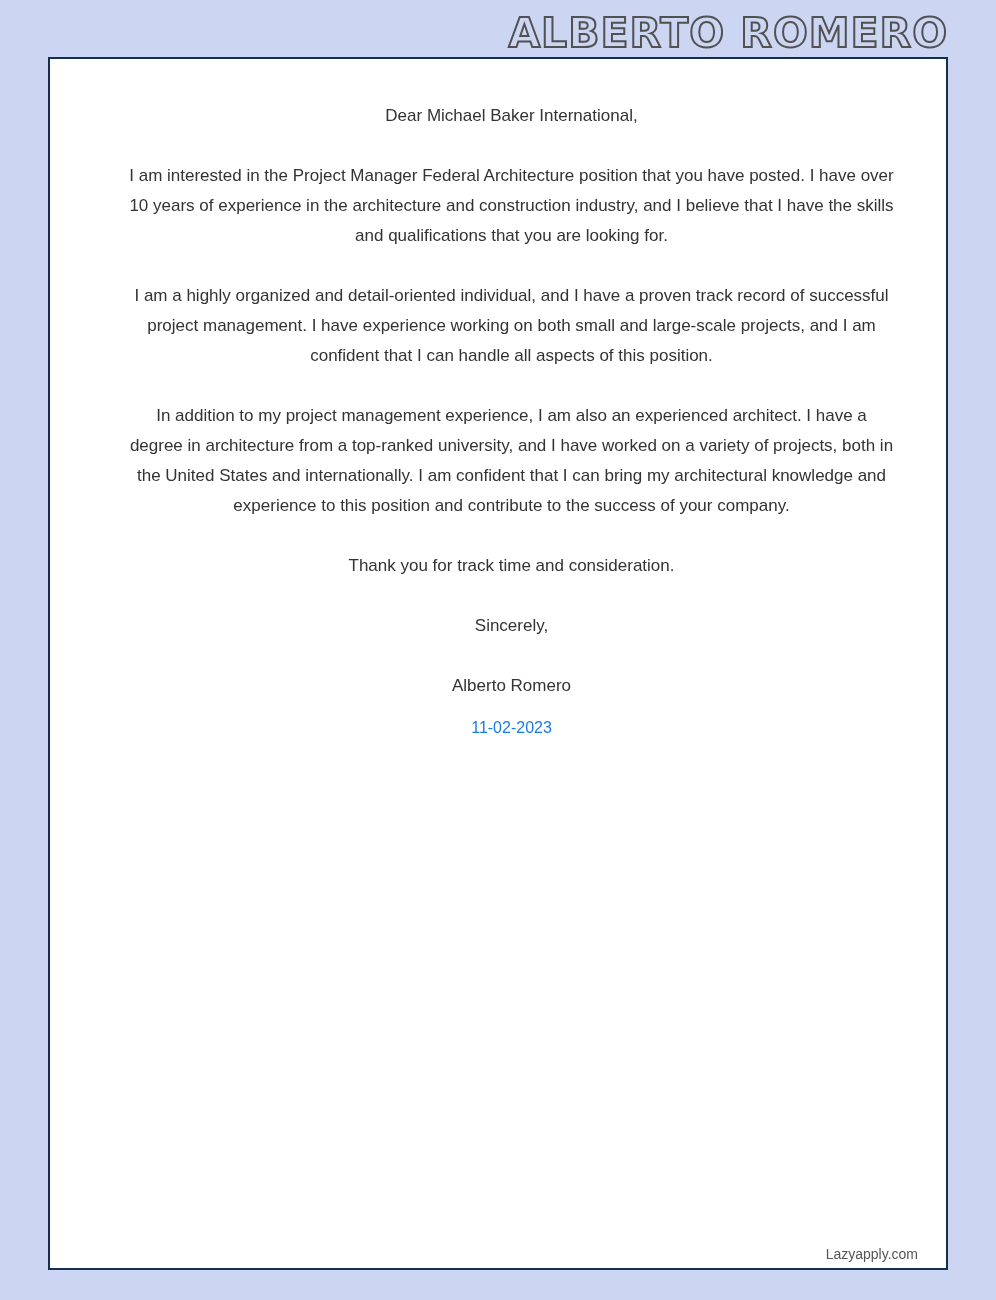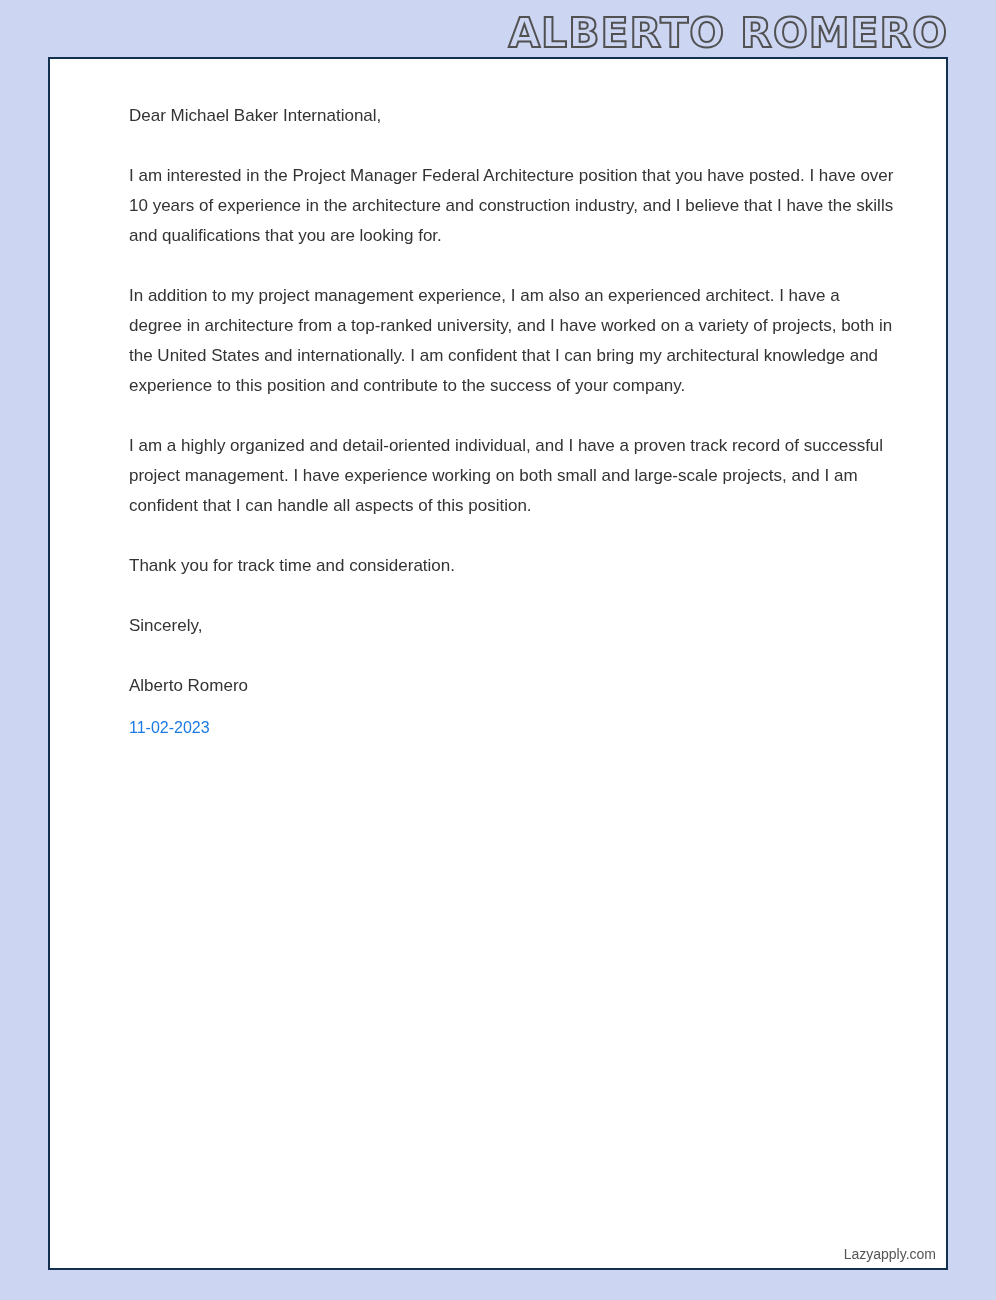--- a/index.html
+++ b/index.html
@@ -45,54 +45,55 @@
     width: 900px;
     height: 1213px;
     background: #ffffff;
     border: 2px solid #14304f;
   }
   .letter {
     padding: 42px 52px 0 79px;
     font-size: 17px;
     line-height: 30px;
     color: #333333;
+    text-align: center;
   }
   .letter p { margin: 0 0 30px 0; }
   .letter p.signature { margin-bottom: 12px; }
   .letter p.date {
     color: #1b7be5;
     font-size: 16px;
     margin-bottom: 4px;
   }
   .footer {
     position: absolute;
-    right: 10px;
+    right: 28px;
     bottom: 6px;
     font-size: 14px;
     color: #555555;
   }
 </style>
 </head>
 <body>
 
 <div class="canvas">
 
   <div class="header">
     <div class="header-name">ALBERTO ROMERO</div>
   </div>
 
   <div class="page">
     <div class="letter">
       <p>Dear Michael Baker International,</p>
 
       <p>I am interested in the Project Manager Federal Architecture position that you have posted. I have over 10 years of experience in the architecture and construction industry, and I believe that I have the skills and qualifications that you are looking for.</p>
 
+      <p>I am a highly organized and detail-oriented individual, and I have a proven track record of successful project management. I have experience working on both small and large-scale projects, and I am confident that I can handle all aspects of this position.</p>
+
       <p>In addition to my project management experience, I am also an experienced architect. I have a degree in architecture from a top-ranked university, and I have worked on a variety of projects, both in the United States and internationally. I am confident that I can bring my architectural knowledge and experience to this position and contribute to the success of your company.</p>
-
-      <p>I am a highly organized and detail-oriented individual, and I have a proven track record of successful project management. I have experience working on both small and large-scale projects, and I am confident that I can handle all aspects of this position.</p>
 
 
       <p>Thank you for track time and consideration.</p>
 
       <p>Sincerely,</p>
 
       <p class="signature">Alberto Romero</p>
 
       <p class="date">11-02-2023</p>
     </div>

